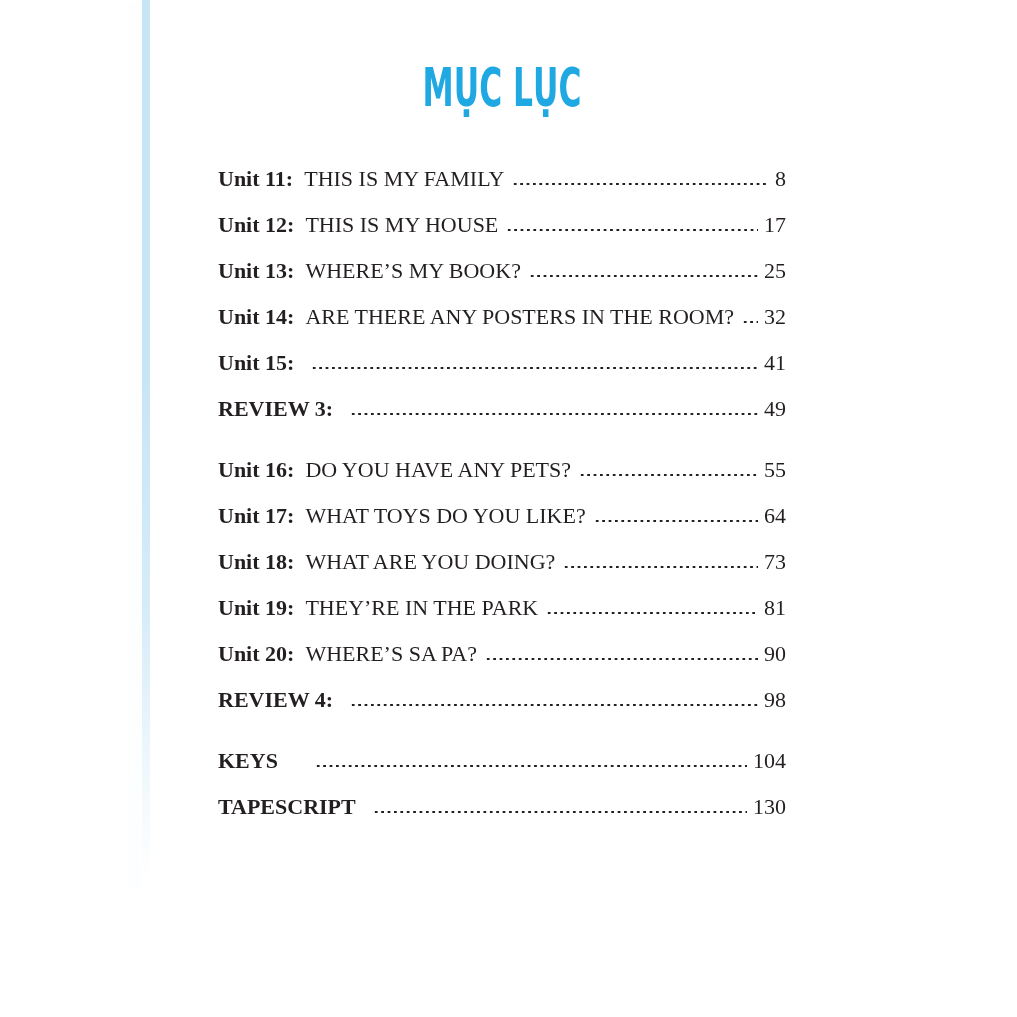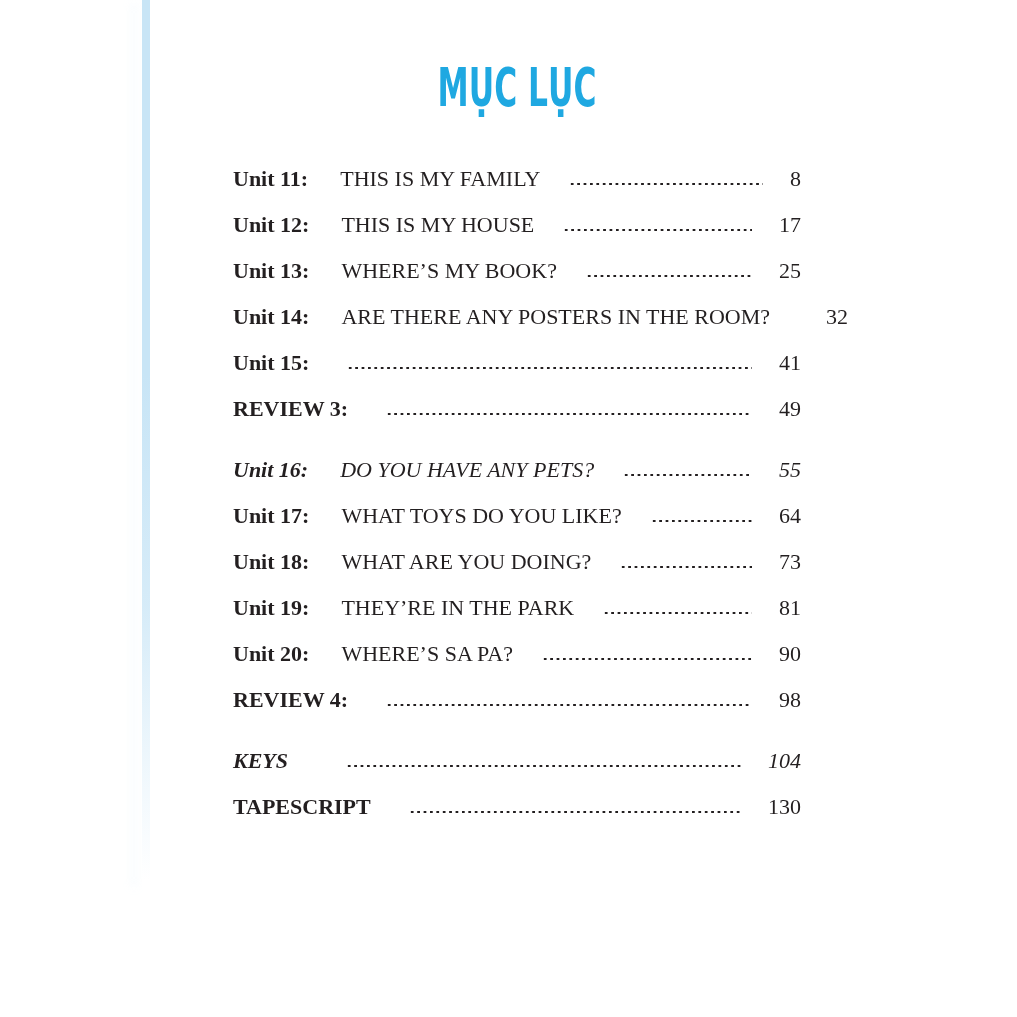--- a/index.html
+++ b/index.html
@@ -26,21 +26,21 @@
     background: linear-gradient(to bottom,
       var(--strip) 0%,
       var(--strip) 42%,
       rgba(200,229,246,0.75) 68%,
       rgba(200,229,246,0.25) 88%,
       rgba(200,229,246,0) 99%);
     box-shadow: -12px 0 10px -3px rgba(200,229,246,0.40);
   }
   .content {
     position: absolute;
-    left: 233px; top: 0;
+    left: 218px; top: 0;
     width: 568px;
   }
   .title {
     margin-top: 56px;
     text-align: center;
     font-family: "DejaVu Sans", "Liberation Sans", sans-serif;
     font-weight: bold;
     font-size: 54px;
     line-height: 1.18;
     letter-spacing: 0px;
@@ -53,23 +53,22 @@
     margin-top: 36px;
   }
   .row {
     display: flex;
     align-items: baseline;
     height: 46px;
     line-height: 46px;
     font-size: 22px;
     color: var(--text);
     white-space: nowrap;
-    gap: 21px;
   }
-  .row.group-gap { margin-top: 15px; font-style: italic; }
+  .row.group-gap { margin-top: 15px; }
   .label {
     font-weight: bold;
     margin-right: 11px;
   }
   .entry-title {
     margin-right: 2px;
     text-align: right;
   }
   .leader {
     flex: 1 1 auto;

